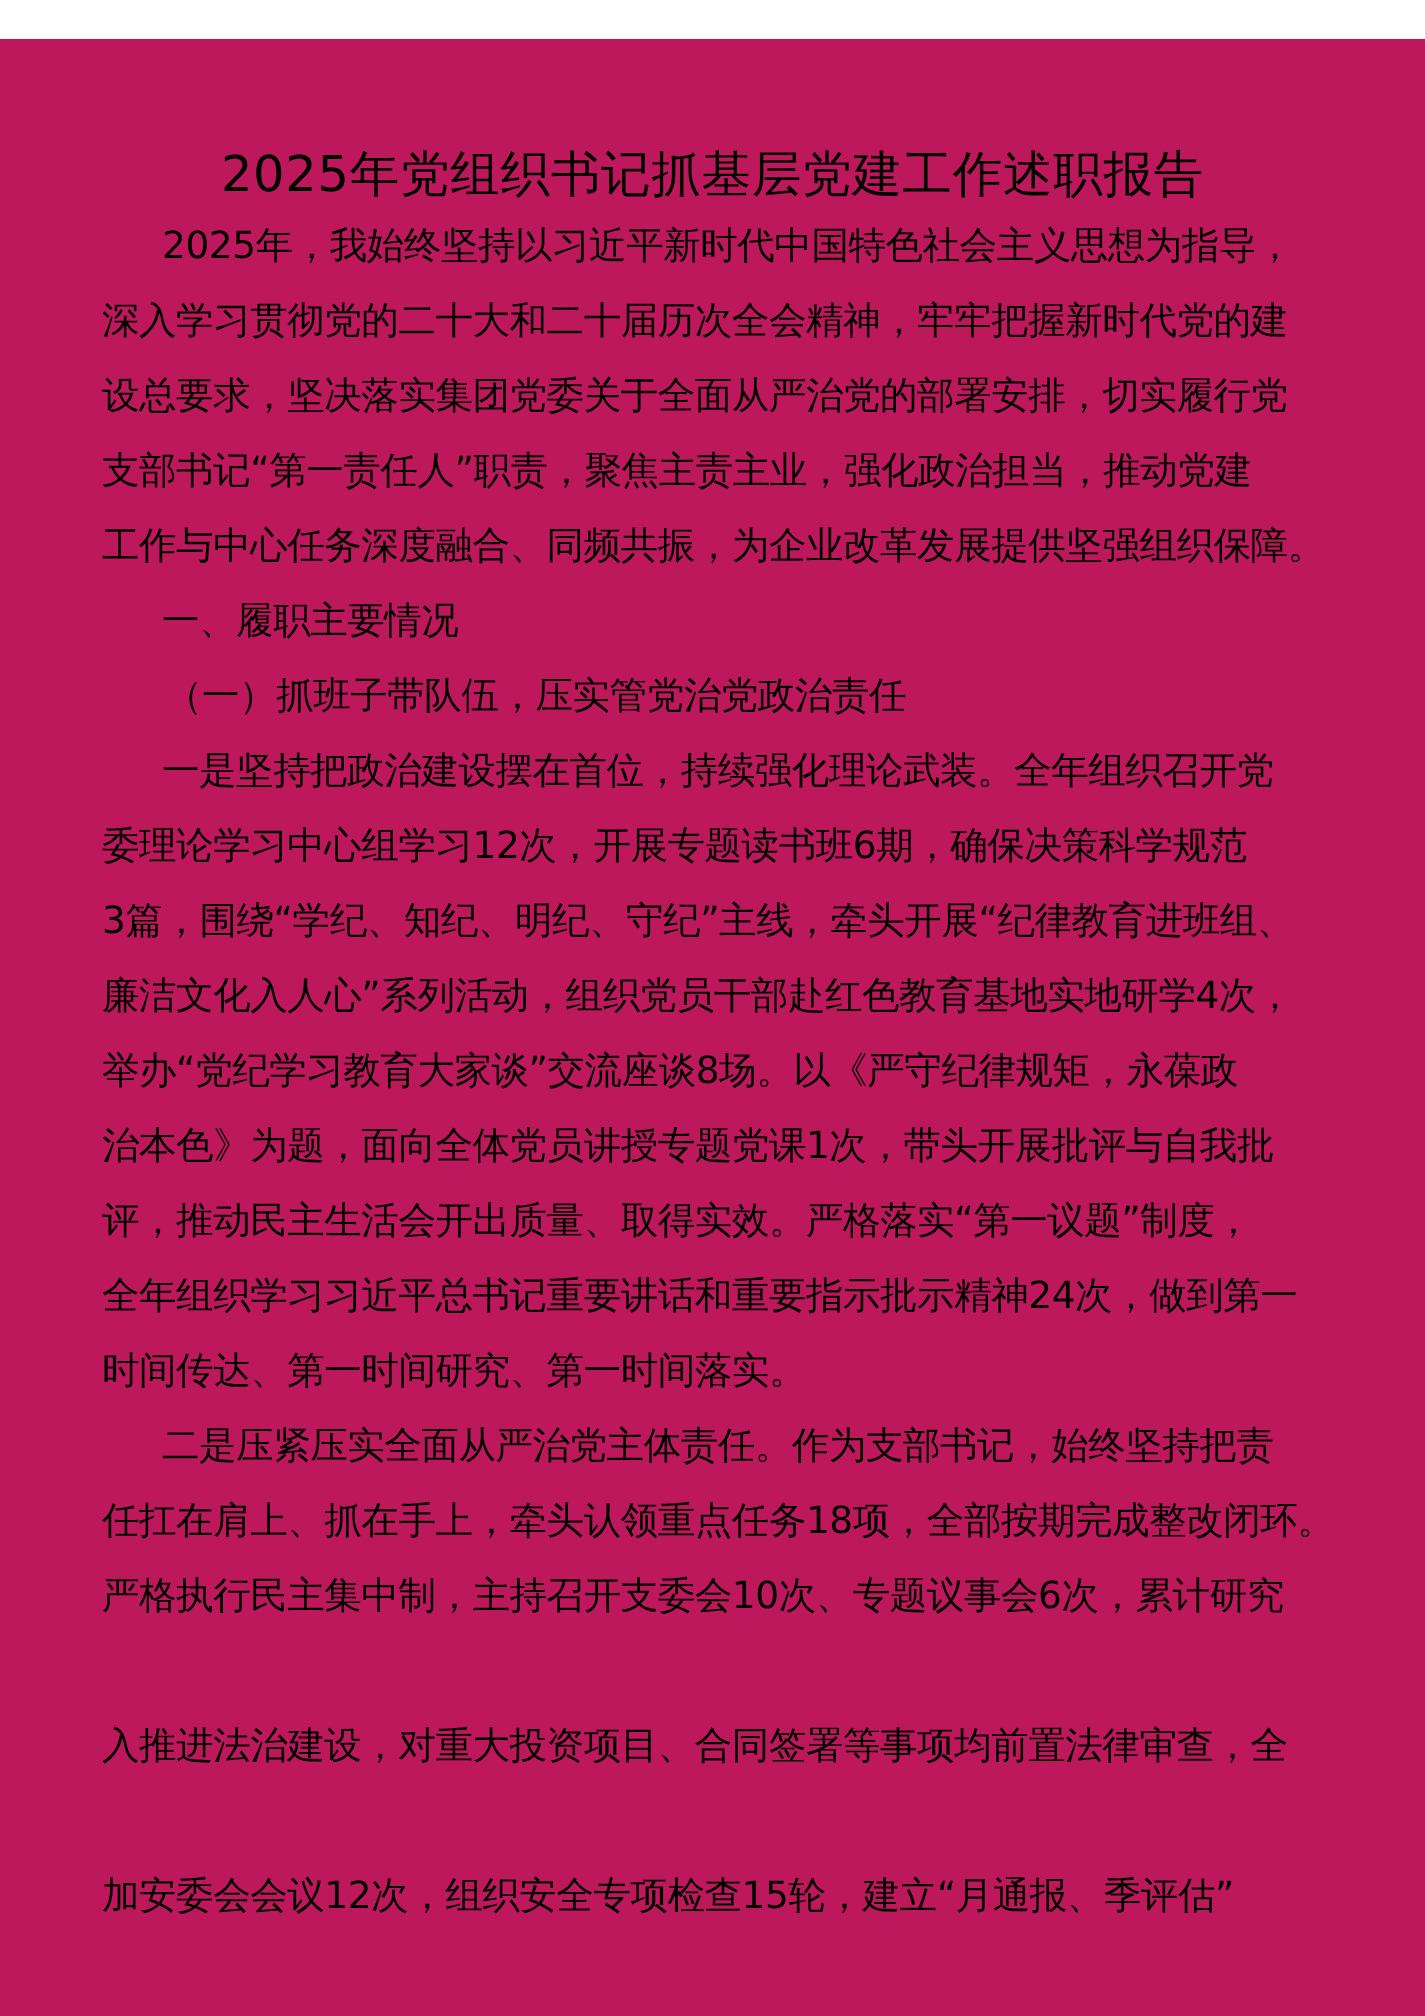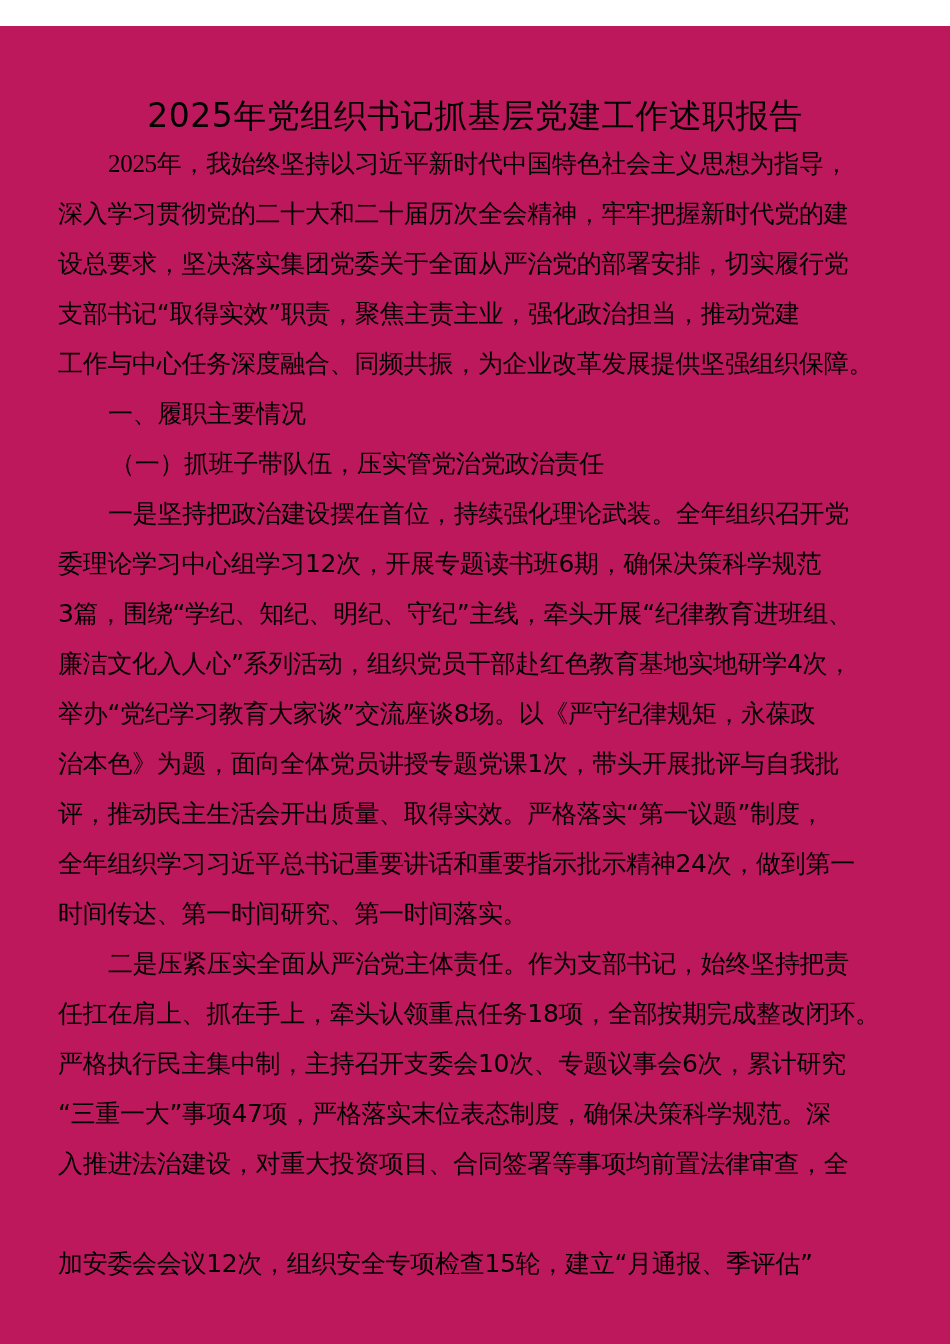--- a/index.html
+++ b/index.html
@@ -32,53 +32,52 @@
     text-align: center;
     font-size: 33px;
     line-height: 48px;
     letter-spacing: 0.5px;
     white-space: nowrap;
     margin: 0;
     font-weight: normal;
   }
   .line {
     position: absolute;
-    left: 58px;
+    left: 68px;
     font-size: 25px;
     line-height: 34px;
     white-space: nowrap;
     letter-spacing: -0.3px;
   }
-  .indent { left: 108px; font-family: Liberation Serif, serif; }
+  .indent { left: 108px; }
   .heading-bold {
     font-weight: normal;
     left: 110px;
   }
 </style>
 </head>
 <body>
 
 <div class="page">
   <h1 class="title">2025年党组织书记抓基层党建工作述职报告</h1>
 
   <div class="line indent" style="top:121px">2025年，我始终坚持以习近平新时代中国特色社会主义思想为指导，</div>
   <div class="line" style="top:171px">深入学习贯彻党的二十大和二十届历次全会精神，牢牢把握新时代党的建</div>
   <div class="line" style="top:221px">设总要求，坚决落实集团党委关于全面从严治党的部署安排，切实履行党</div>
-  <div class="line" style="top:271px">支部书记“取得实效”职责，聚焦主责主业，强化政治担当，推动党建</div>
+  <div class="line" style="top:271px">支部书记“第一责任人”职责，聚焦主责主业，强化政治担当，推动党建</div>
   <div class="line" style="top:321px">工作与中心任务深度融合、同频共振，为企业改革发展提供坚强组织保障。</div>
   <div class="line indent" style="top:371px">一、履职主要情况</div>
   <div class="line heading-bold" style="top:421px">（一）抓班子带队伍，压实管党治党政治责任</div>
   <div class="line indent" style="top:471px">一是坚持把政治建设摆在首位，持续强化理论武装。全年组织召开党</div>
   <div class="line" style="top:521px">委理论学习中心组学习12次，开展专题读书班6期，确保决策科学规范</div>
   <div class="line" style="top:571px">3篇，围绕“学纪、知纪、明纪、守纪”主线，牵头开展“纪律教育进班组、</div>
   <div class="line" style="top:621px">廉洁文化入人心”系列活动，组织党员干部赴红色教育基地实地研学4次，</div>
   <div class="line" style="top:671px">举办“党纪学习教育大家谈”交流座谈8场。以《严守纪律规矩，永葆政</div>
   <div class="line" style="top:721px">治本色》为题，面向全体党员讲授专题党课1次，带头开展批评与自我批</div>
   <div class="line" style="top:771px">评，推动民主生活会开出质量、取得实效。严格落实“第一议题”制度，</div>
   <div class="line" style="top:821px">全年组织学习习近平总书记重要讲话和重要指示批示精神24次，做到第一</div>
   <div class="line indent" style="top:921px">二是压紧压实全面从严治党主体责任。作为支部书记，始终坚持把责</div>
   <div class="line" style="top:871px">时间传达、第一时间研究、第一时间落实。</div>
   <div class="line" style="top:971px">任扛在肩上、抓在手上，牵头认领重点任务18项，全部按期完成整改闭环。</div>
   <div class="line" style="top:1021px">严格执行民主集中制，主持召开支委会10次、专题议事会6次，累计研究</div>
-  <div class="line" style="top:1071px">“三重一大”事项47项，严格落实末位表态制度，确保决策科学规范。深</div>
   <div class="line" style="top:1121px">入推进法治建设，对重大投资项目、合同签署等事项均前置法律审查，全</div>
   <div class="line" style="top:1221px">加安委会会议12次，组织安全专项检查15轮，建立“月通报、季评估”</div>
 </div>
 
 </body></html>

